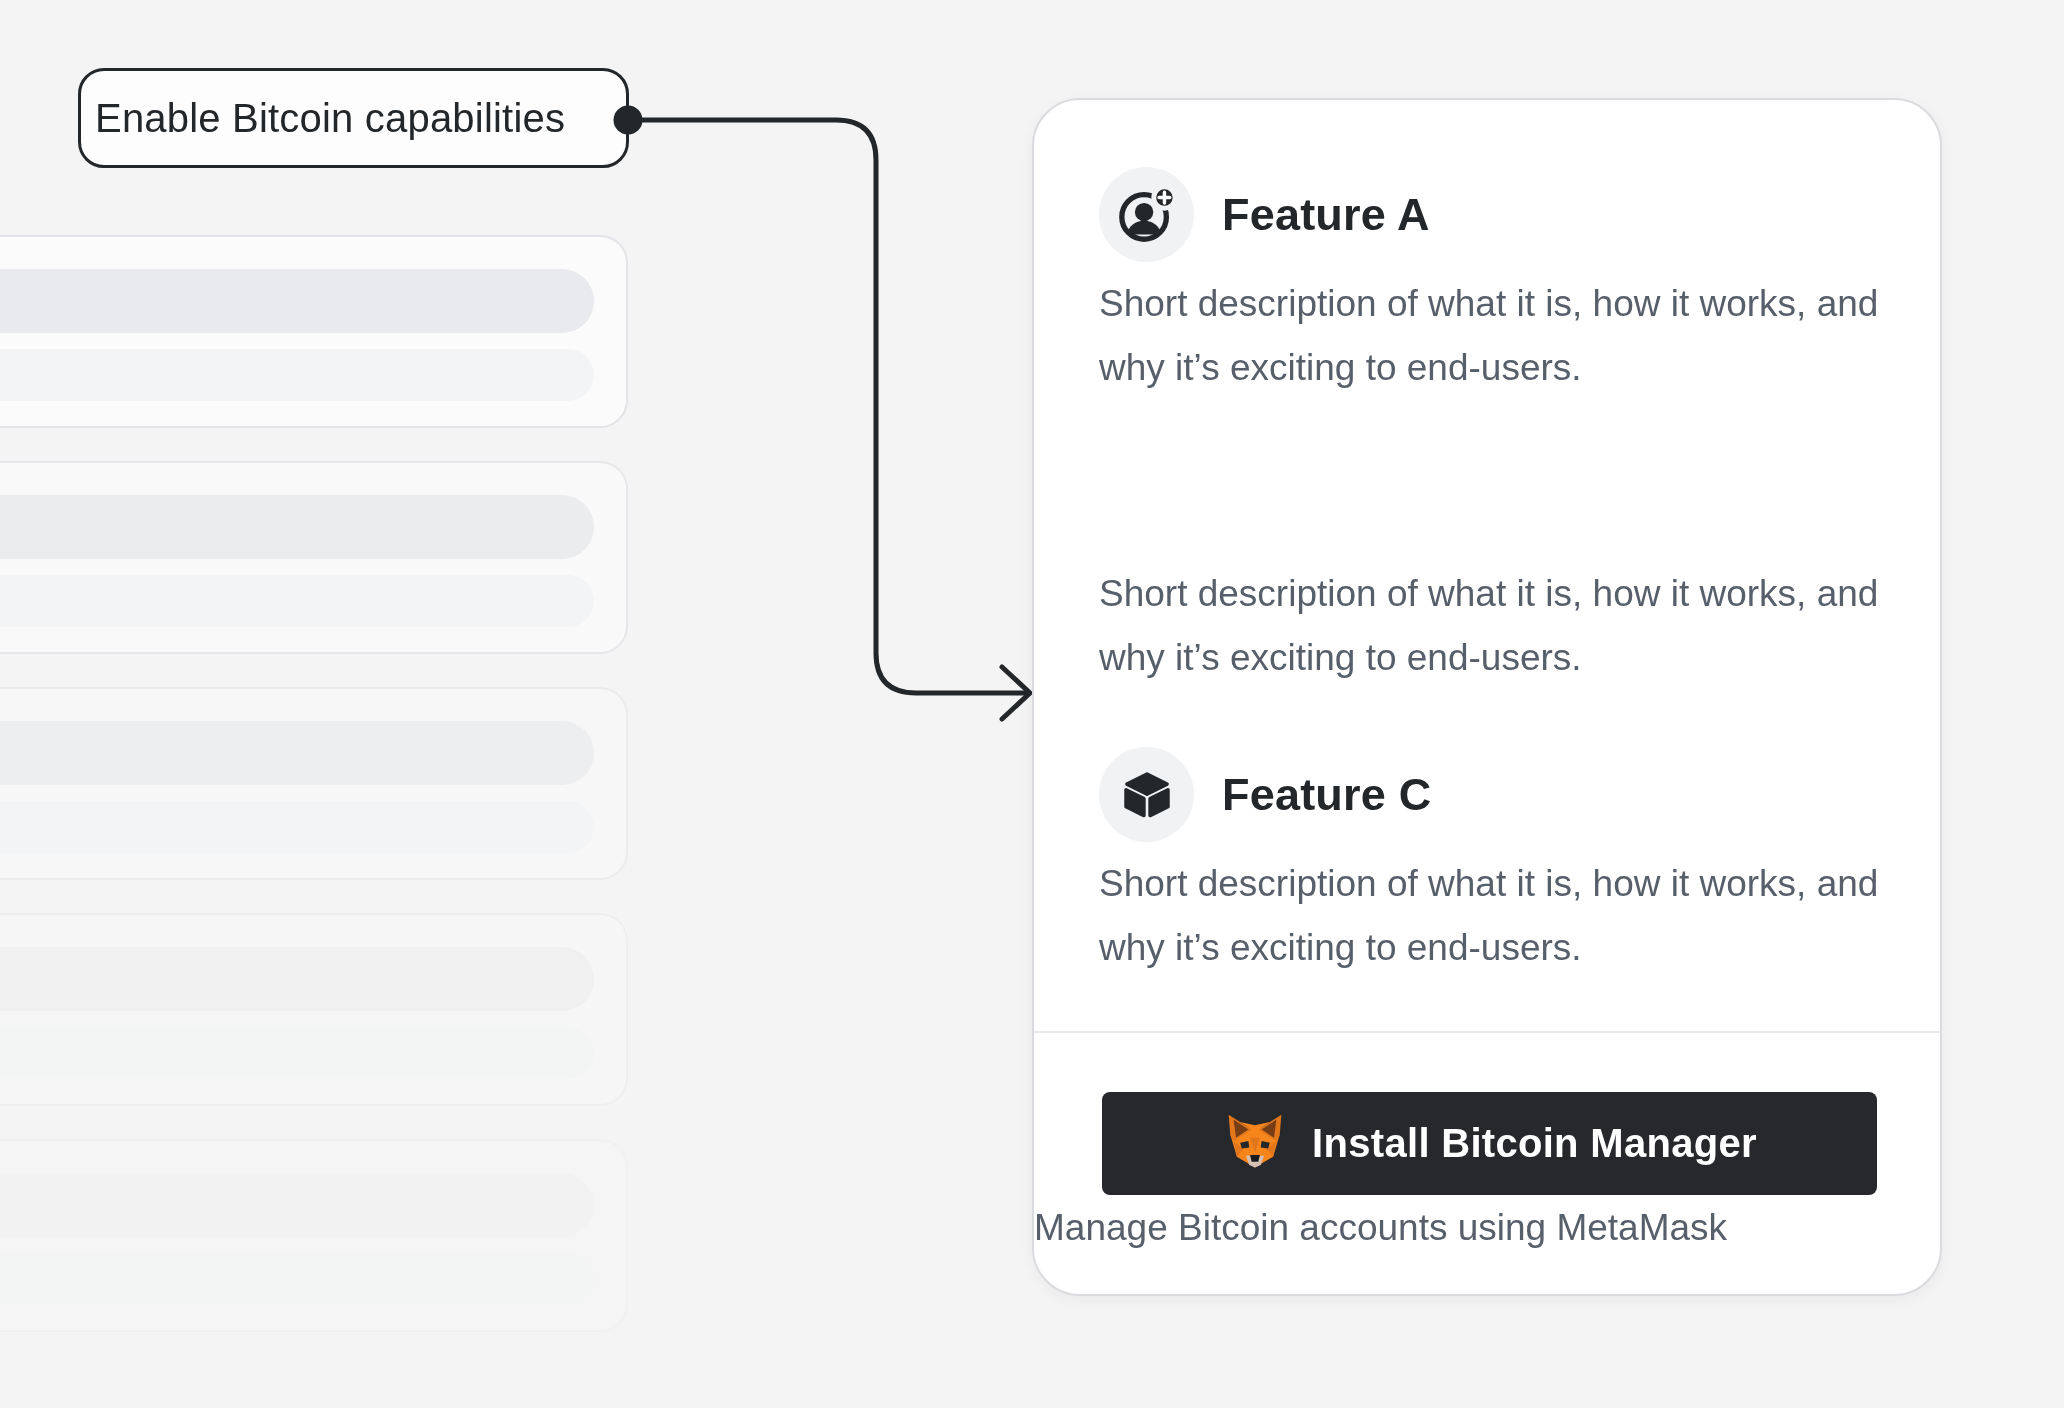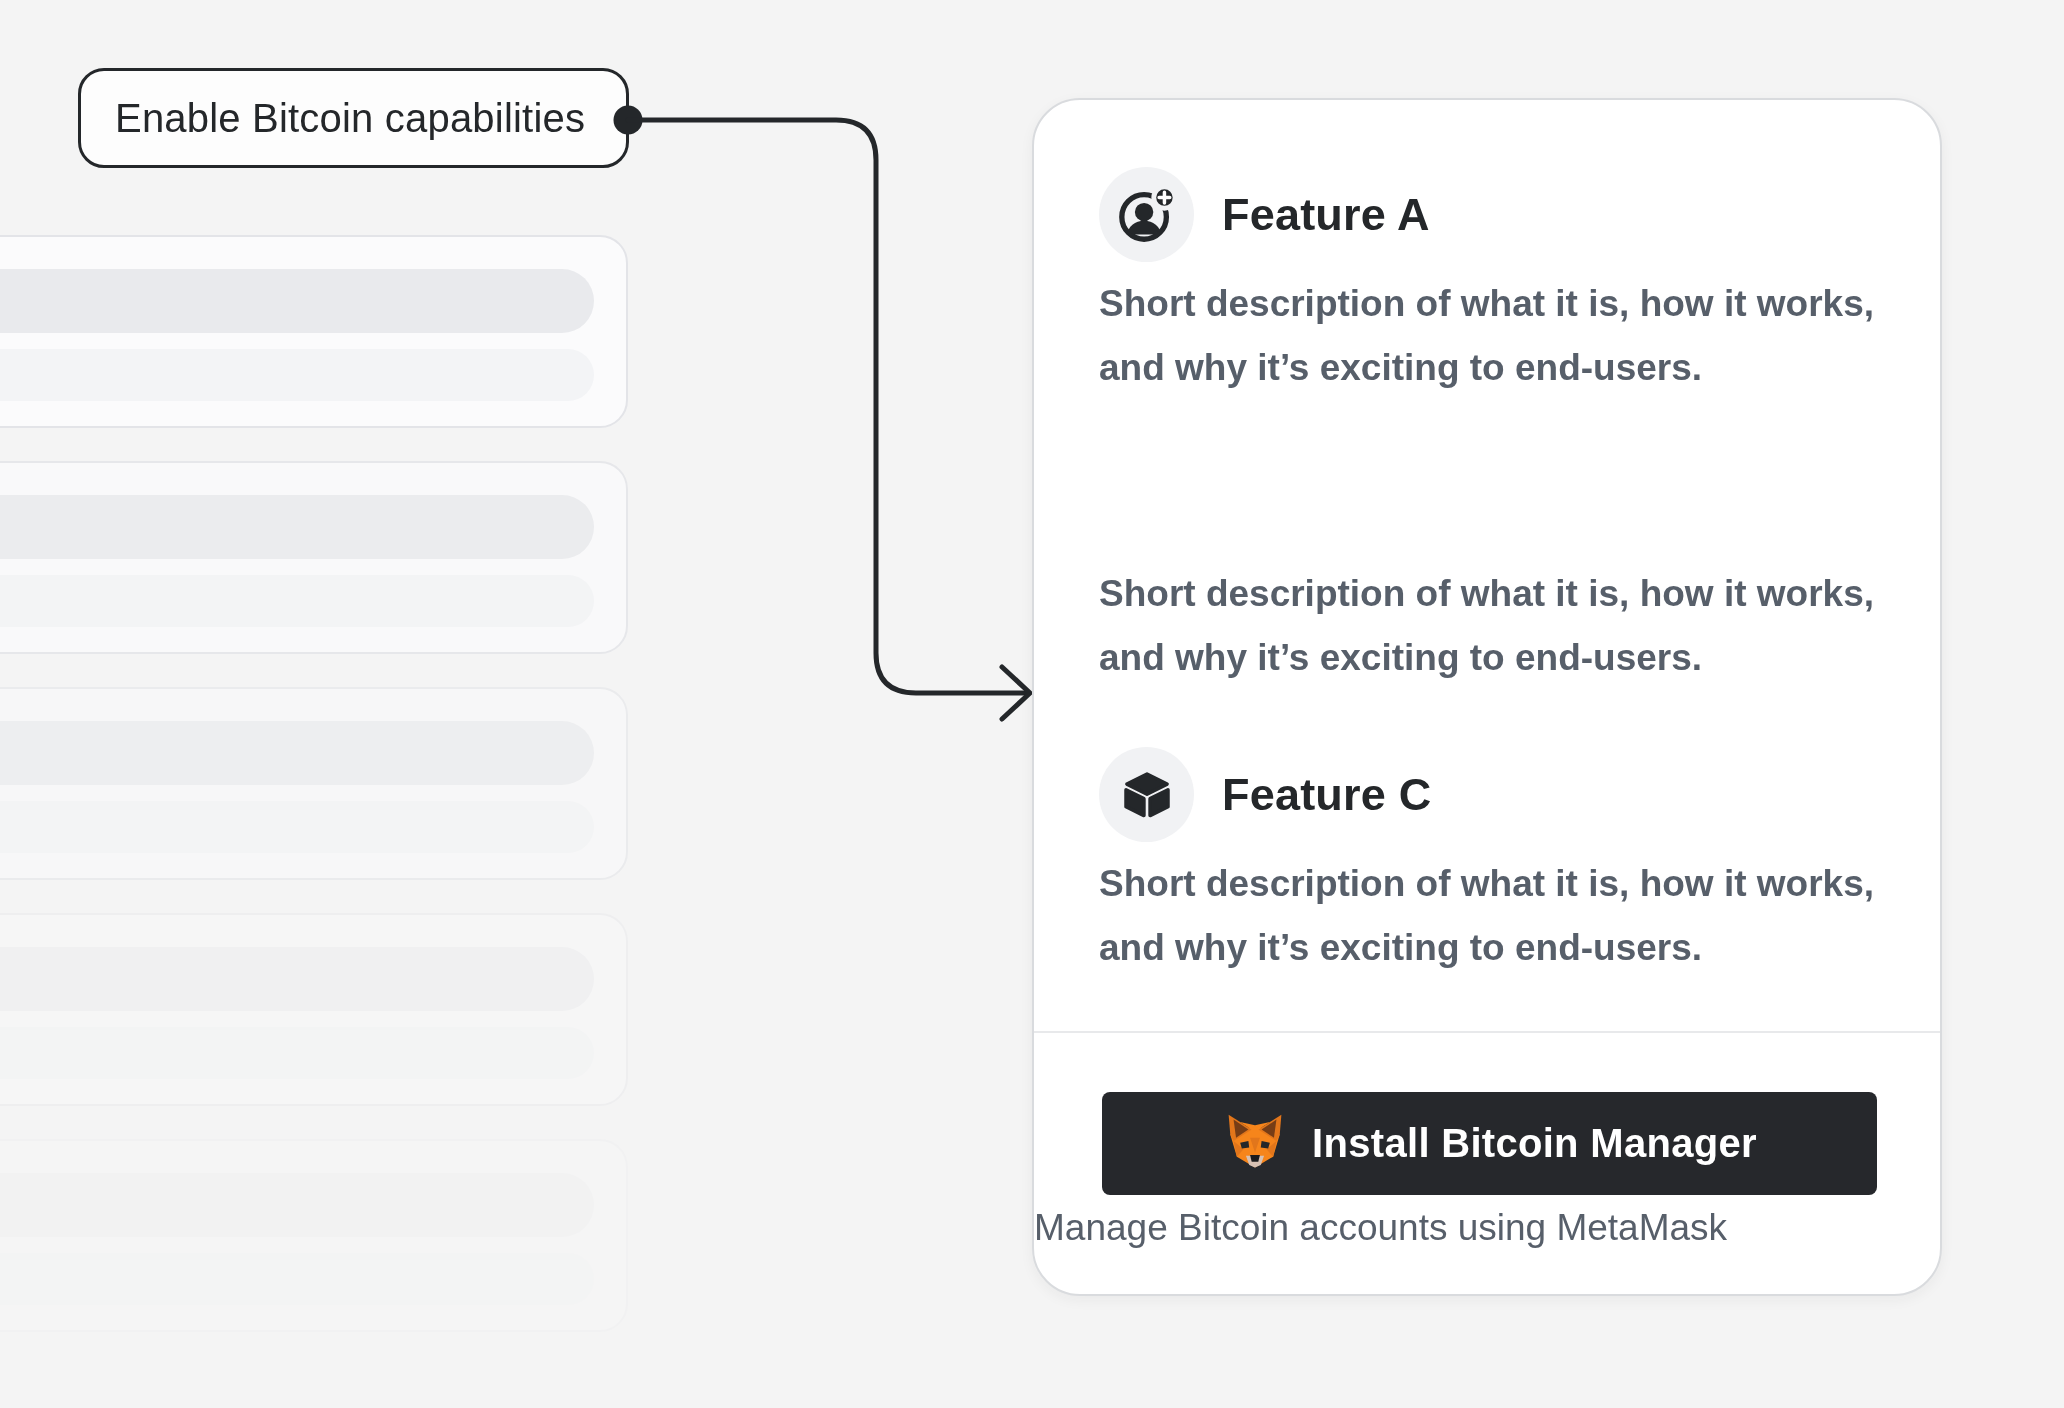--- a/index.html
+++ b/index.html
@@ -4,21 +4,21 @@
 <style>
   html,body{margin:0;padding:0;background:#e9e9ea;}
   .stage{
     position:relative;width:2064px;height:1408px;overflow:hidden;
     background:#f4f4f4;font-family:"Liberation Sans",sans-serif;
   }
   
   .callout{
     position:absolute;left:78px;top:68px;width:551px;height:100px;
     box-sizing:border-box;border:3.5px solid #24272a;border-radius:26px;
-    background:#fdfdfd;display:flex;align-items:center;padding-left:34px;
+    background:#fdfdfd;display:flex;align-items:center;padding-left:14px;
   }
   .callout span{font-size:40px;font-weight:500;color:#24272a;letter-spacing:.2px;white-space:nowrap;}
   
   .connector{position:absolute;left:600px;top:90px;width:470px;height:650px;pointer-events:none;}
   
   .skel-card{
     position:absolute;left:-80px;width:708px;height:193px;
     box-sizing:border-box;background:#fbfbfc;border:2px solid #e3e4e8;border-radius:28px;
   }
   .skel-pill{position:absolute;left:0;right:32px;border-radius:32px;}
@@ -26,21 +26,21 @@
   .skel-pill.p2{top:112px;height:52px;background:#f3f4f6;}
   
   .panel{
     position:absolute;left:1032px;top:98px;width:910px;height:1198px;
     box-sizing:border-box;background:#ffffff;border:2px solid #d9dbde;border-radius:48px;
     box-shadow:0 4px 14px rgba(30,32,38,.05);
   }
   .feature-header{position:absolute;left:65px;right:60px;height:95px;display:flex;align-items:center;gap:28px;}
   .icon-circle{width:95px;height:95px;border-radius:50%;background:#f1f2f4;display:flex;align-items:center;justify-content:center;flex:0 0 auto;}
   .feature-title{font-size:45px;font-weight:bold;color:#24272a;letter-spacing:.2px;}
-  .feature-desc{position:absolute;left:65px;width:795px;font-size:37px;line-height:64px;color:#575f6a;font-weight:bold;}
+  .feature-desc{position:absolute;left:65px;width:795px;font-size:37px;line-height:64px;color:#575f6a;}
   .f0{top:67px}.d0{top:172px}.f1{top:357px}.d1{top:462px}.f2{top:647px}.d2{top:752px}
   .divider{position:absolute;left:0;right:0;top:931px;height:2px;background:#e8e9eb;}
   .install-btn{
     position:absolute;left:68px;top:992px;width:775px;height:103px;
     box-sizing:border-box;border:none;border-radius:8px;background:#26282c;
     display:flex;align-items:center;justify-content:center;gap:24px;cursor:pointer;
   }
   .install-btn span{font-size:40px;font-weight:bold;color:#ffffff;letter-spacing:.3px;white-space:nowrap;}
   .panel-caption{position:absolute;left:0;width:100%;top:1107px;font-size:37px;color:#575f6a;}
 </style>

